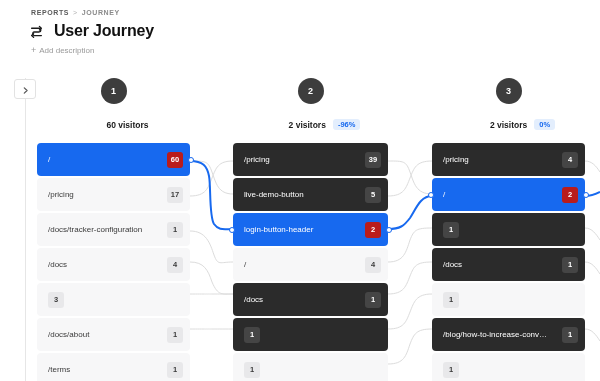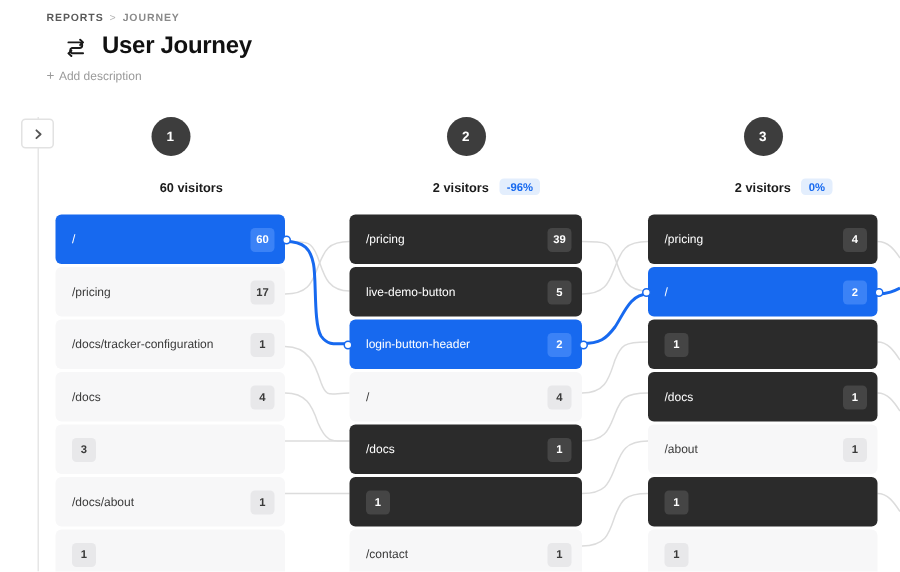--- a/index.html
+++ b/index.html
@@ -15,21 +15,21 @@
   
   .breadcrumb {
     position: absolute; left: 31px; top: 9px;
     font-size: 7px; font-weight: bold; letter-spacing: .6px;
     color: #5a5a5a; display: flex; align-items: center; gap: 4px;
   }
   .breadcrumb .sep { color: #b0b0b0; font-weight: normal; }
   .breadcrumb .crumb-cur { color: #8a8a8a; }
 
   .title-row {
-    position: absolute; left: 44px; top: 22px;
+    position: absolute; left: 30px; top: 22px;
     display: flex; align-items: center; gap: 11px;
   }
   .journey-icon { width: 13px; height: 13px; display: block; color: #1a1a1a; }
   .page-title { font-size: 16px; font-weight: bold; letter-spacing: -.2px; color: #111; }
 
   .add-desc {
     position: absolute; left: 31px; top: 46px;
     font-size: 8px; color: #9a9a9a; display: flex; align-items: center; gap: 3px;
     cursor: pointer;
   }
@@ -97,21 +97,21 @@
   }
 
   
   .jrow.light { background: #f7f7f8; color: #3a3a3a; }
   .jrow.light .count { background: #e8e8ea; color: #3a3a3a; }
 
   .jrow.dark { background: #2b2b2b; color: #ffffff; }
   .jrow.dark .count { background: #454545; color: #ffffff; }
 
   .jrow.active { background: #1769ef; color: #ffffff; }
-  .jrow.active .count { background: #3b82f6; color: #ffffff; }
+  .jrow.active .count { background: #b91c1c; color: #ffffff; }
 
   
   .dot {
     position: absolute; top: 50%; width: 6px; height: 6px;
     border-radius: 50%; background: #fff; border: 1.5px solid #1769ef;
     transform: translateY(-50%);
   }
   .dot.out { right: -4px; }
   .dot.in  { left: -4px; }
 </style>
@@ -207,20 +207,21 @@
           <span class="count">4</span>
         </div>
         <div class="jrow light">
           <span class="count">3</span>
         </div>
         <div class="jrow light">
           <span class="label">/docs/about</span>
           <span class="count">1</span>
         </div>
         <div class="jrow light">
+          <span class="label">/terms</span>
           <span class="count">1</span>
         </div>
       </div>
     </div>
   <div class="col" id="col-1" style="left:233px; width:155px;">
       <div class="col-head">
         <div class="step-circle">2</div>
         <div class="visitors-row">
           <span class="visitors-txt">2 visitors</span>
           <span class="delta-badge">-96%</span>
@@ -246,21 +247,20 @@
           <span class="count">4</span>
         </div>
         <div class="jrow dark">
           <span class="label">/docs</span>
           <span class="count">1</span>
         </div>
         <div class="jrow dark">
           <span class="count">1</span>
         </div>
         <div class="jrow light">
-          <span class="label">/contact</span>
           <span class="count">1</span>
         </div>
       </div>
     </div>
   <div class="col" id="col-2" style="left:432px; width:153px;">
       <div class="col-head">
         <div class="step-circle">3</div>
         <div class="visitors-row">
           <span class="visitors-txt">2 visitors</span>
           <span class="delta-badge">0%</span>
@@ -278,24 +278,24 @@
           <span class="dot out"></span>
         </div>
         <div class="jrow dark">
           <span class="count">1</span>
         </div>
         <div class="jrow dark">
           <span class="label">/docs</span>
           <span class="count">1</span>
         </div>
         <div class="jrow light">
-          <span class="label">/about</span>
-          <span class="count">1</span>
-        </div>
-        <div class="jrow dark">
+          <span class="count">1</span>
+        </div>
+        <div class="jrow dark">
+          <span class="label">/blog/how-to-increase-conv…</span>
           <span class="count">1</span>
         </div>
         <div class="jrow light">
           <span class="count">1</span>
         </div>
       </div>
     </div>
 
 </div>
 

